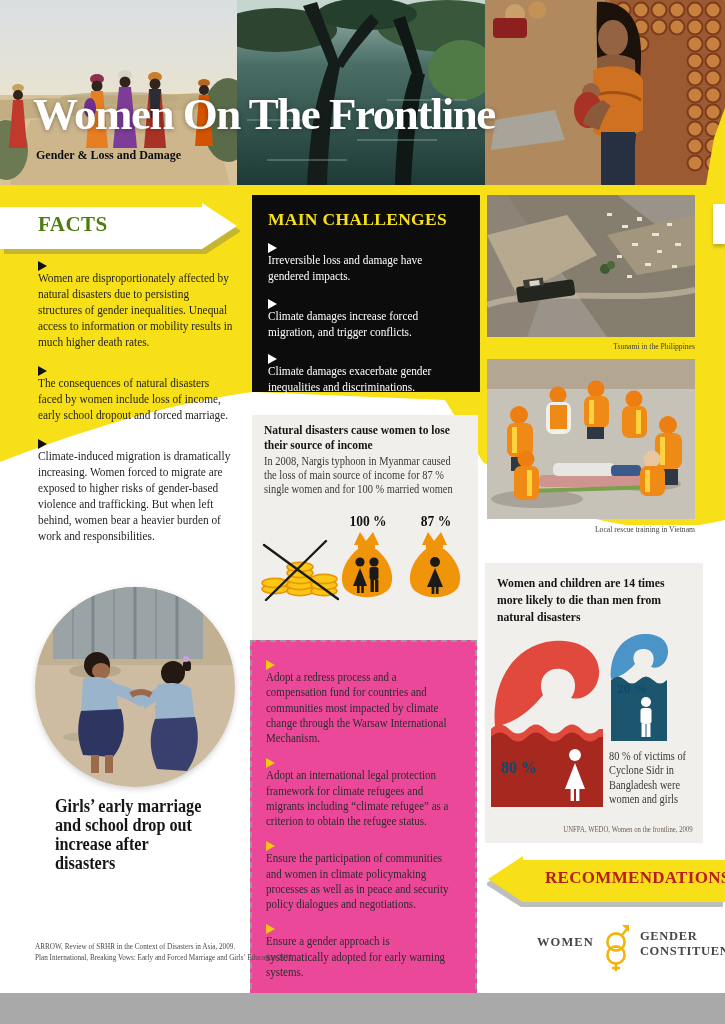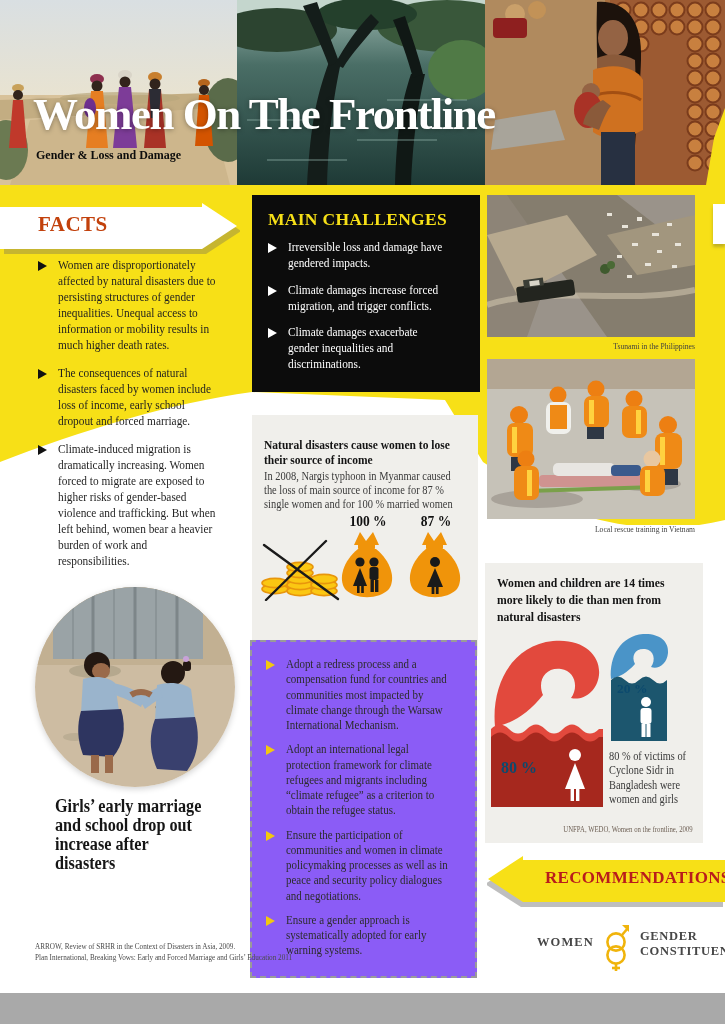--- a/index.html
+++ b/index.html
@@ -11,54 +11,54 @@
   .cxc{transform:scaleX(.9);transform-origin:50% 0;}
 
   
   .hdr-photo{position:absolute;top:0;height:185px;overflow:hidden;}
   .title{left:33px;top:88px;font-size:45px;font-weight:bold;color:#fff;letter-spacing:-1.5px;
          text-shadow:0 1px 5px rgba(0,0,0,.35);white-space:nowrap;}
   .subtitle{left:36px;top:148px;font-size:12px;font-weight:bold;color:#0d0d0d;}
 
   
   .facts-arrow{left:0;top:202px;}
-  .facts-label{left:38px;top:212px;font-size:21px;font-weight:bold;color:#c2410c;letter-spacing:.5px;}
+  .facts-label{left:38px;top:212px;font-size:21px;font-weight:bold;color:#4d7c0f;letter-spacing:.5px;}
   .facts-list{left:38px;top:258px;width:200px;}
-  .bullet-row{display:flex;margin-bottom:12px;}
+  .bullet-row{display:flex;margin-bottom:12px;flex-direction:column;}
   .tri{flex:none;width:0;height:0;border-top:5.5px solid transparent;border-bottom:5.5px solid transparent;
        border-left:9px solid #111;margin:3px 11px 0 0;}
   .tri.white{border-left-color:#fff;}
   .tri.yellow{border-left-color:#F2C811;}
   .fact-text{font-size:12.6px;line-height:1.27;color:#1f1f1f;width:218px;}
 
   
   .challenges{left:252px;top:195px;width:228px;height:197px;background:#0c0c0c;box-sizing:border-box;
               padding:14px 14px 4px 16px;}
   .challenges h2{margin:0 0 10px 0;font-size:17.5px;color:#F7E017;letter-spacing:.3px;}
   .chal-text{font-size:12.6px;line-height:1.26;color:#fff;width:208px;}
   .challenges .bullet-row{margin-bottom:11px;}
 
   
-  .income{left:252px;top:415px;width:226px;height:241px;background:#F0EFEB;box-sizing:border-box;padding:23px 12px;}
+  .income{left:252px;top:415px;width:226px;height:241px;background:#F0EFEB;box-sizing:border-box;padding:8px 12px;}
   .income-title{font-size:12.8px;font-weight:bold;color:#141414;line-height:1.15;width:224px;}
   .income-body{font-size:11.6px;color:#3a3a3a;line-height:1.2;margin-top:3px;width:224px;}
   .bag-label{font-size:15px;font-weight:bold;color:#111;text-align:center;width:64px;}
   .mini-src{font-size:7.5px;color:#6e6055;}
 
   
   .caption{font-size:8.5px;color:#3f3f3f;text-align:right;}
 
   
   .mortality{left:485px;top:563px;width:218px;height:280px;background:#F0EFEB;box-sizing:border-box;padding:12px;}
   .mort-title{font-size:13px;font-weight:bold;color:#141414;line-height:1.3;width:216px;}
   .stat-big{font-weight:bold;color:#0c4a6e;}
   .mort-note{font-size:11.5px;color:#3a3a3a;line-height:1.25;width:100px;}
 
   
-  .recs{left:250px;top:640px;width:227px;background:#8b5cf6;border:2px dashed #9a9a9a;
+  .recs{left:250px;top:640px;width:227px;background:#ec4899;border:2px dashed #9a9a9a;
         box-sizing:border-box;padding:15px 4px 8px 14px;}
   .rec-text{font-size:12.2px;line-height:1.25;color:#2c2c2c;width:205px;}
   .recs .bullet-row{margin-bottom:9px;}
   .rec-arrow{left:487px;top:855px;}
   .rec-label{left:545px;top:868px;font-size:17px;font-weight:bold;color:#b91c1c;letter-spacing:.3px;}
 
   
   .girls-circle{left:35px;top:587px;width:200px;height:200px;border-radius:50%;overflow:hidden;
                 box-shadow:0 2px 6px rgba(0,0,0,.18);}
   .girls-statement{left:55px;top:797px;font-size:18px;font-weight:bold;color:#161616;line-height:1.06;width:166px;}

